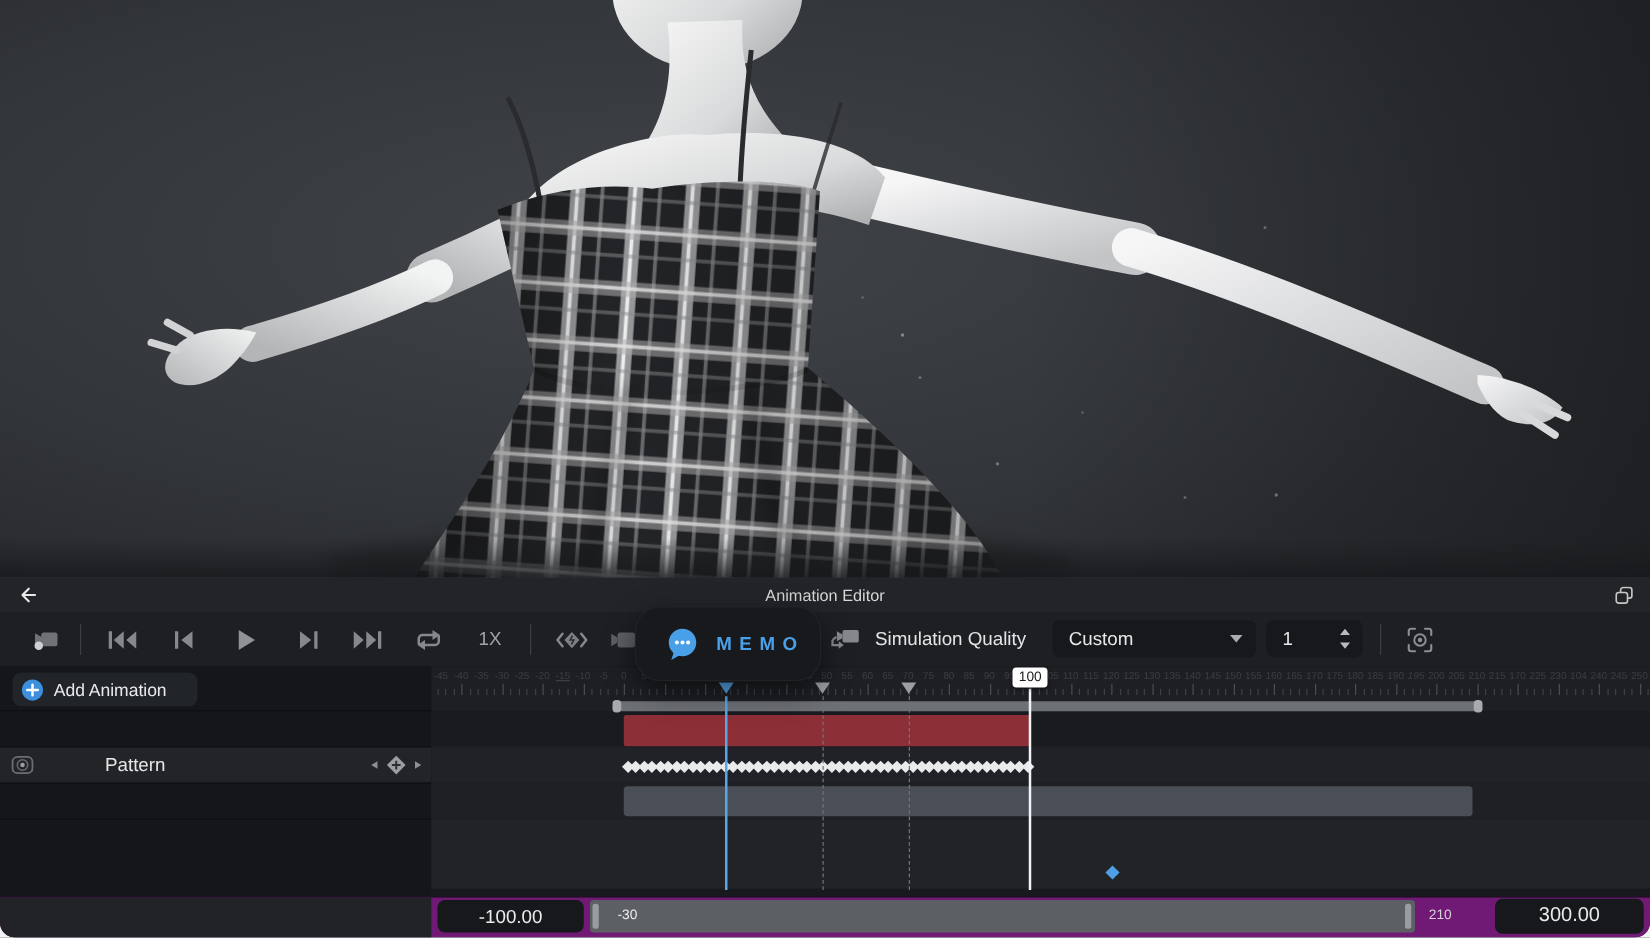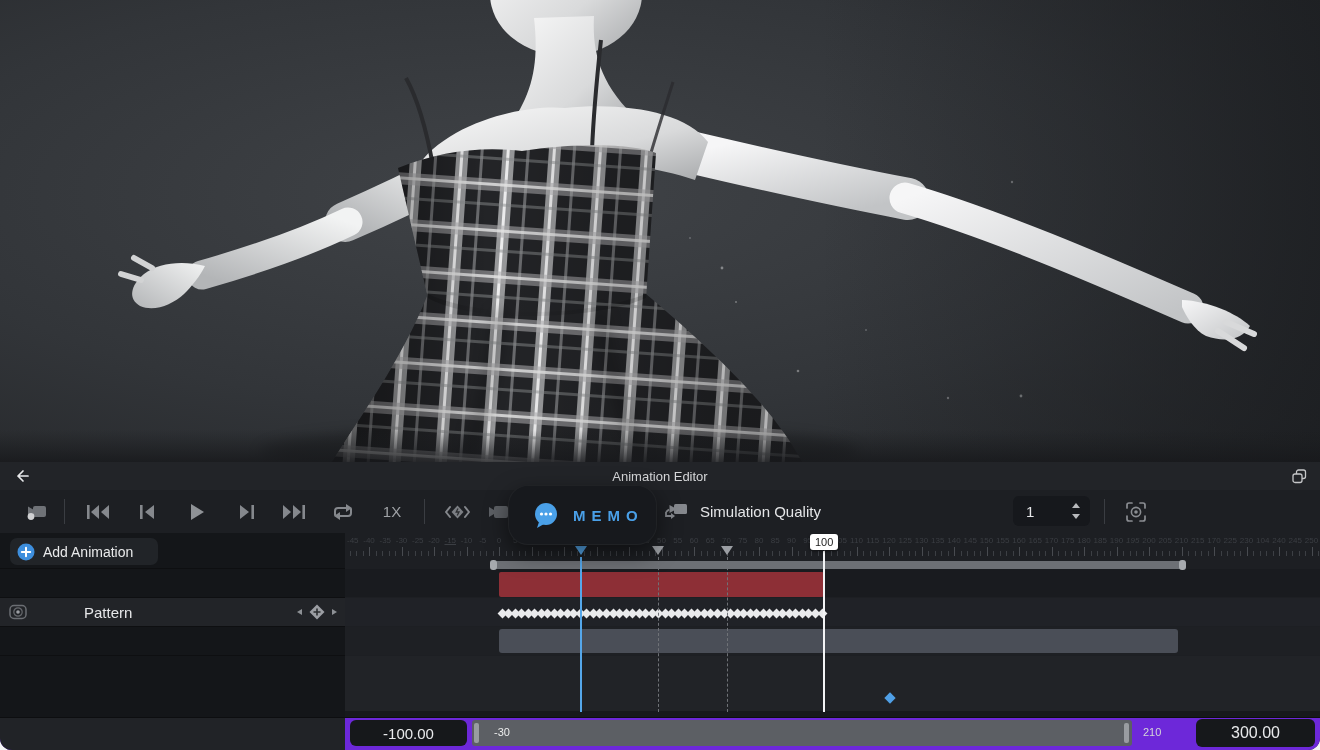--- a/index.html
+++ b/index.html
@@ -54,21 +54,21 @@
   .ghost-line{position:absolute;width:0;border-left:1px dashed #6f7277;}
   .ghost-tri{position:absolute;width:0;height:0;border-left:6px solid transparent;border-right:6px solid transparent;border-top:9px solid #9b9ea3;}
   .play-line{position:absolute;width:2px;background:#55a7ea;}
   .play-tri{position:absolute;width:0;height:0;border-left:6px solid transparent;border-right:6px solid transparent;border-top:9px solid #55a7ea;}
   .end-line{position:absolute;width:2px;background:#f2f3f5;}
   .end-label{position:absolute;height:16px;padding:0 5px;background:#ffffff;border-radius:3px;color:#1c1c1c;font-size:11px;display:flex;align-items:center;justify-content:center;box-shadow:0 1px 3px rgba(0,0,0,.5);}
   .loose-key{position:absolute;width:8px;height:8px;background:#4f9fe6;transform:rotate(45deg);}
   .tl-bottom-strip{position:absolute;left:0;top:178px;width:975px;height:6px;background:#17191c;}
 
   
-  .bottom-bar{left:0;top:717px;width:1320px;height:33px;background:#6d28d9;border-top:1px solid #0d0e10;box-sizing:border-box;}
+  .bottom-bar{left:0;top:717px;width:1320px;height:33px;background:#701a75;border-top:1px solid #0d0e10;box-sizing:border-box;}
   .bb-left-patch{position:absolute;left:0;top:0;width:345px;height:33px;background:#212327;}
   .num-box{position:absolute;background:#16181b;border-radius:6px;color:#e9eaec;display:flex;align-items:center;justify-content:center;}
   .vis-slider{position:absolute;left:472px;top:2px;width:660px;height:26px;background:#5c5f64;border-radius:3px;}
   .vis-handle{position:absolute;top:3px;width:5px;height:20px;background:#999ca1;border-radius:2px;}
   .vis-start-label{position:absolute;left:22px;top:6px;font-size:11px;color:#eceded;}
   .vis-end-label{position:absolute;left:1143px;top:8px;font-size:11px;color:#d4d5d8;}
   svg{display:block;}
 </style>
 </head>
 <body>
@@ -261,20 +261,24 @@
     <div class="tbtn" style="left:658px">
       <svg width="26" height="22" viewBox="0 0 26 22">
         <rect x="11" y="3" width="13" height="10" rx="1.5" fill="#85888d"></rect>
         <polygon points="11,6.5 6.5,4 6.5,12 11,9.5" fill="#85888d"></polygon>
         <path d="M3 11 v4 h7" stroke="#85888d" stroke-width="1.8" fill="none"></path>
         <polygon points="8,12 8,18 12,15" fill="#85888d"></polygon>
         <path d="M3 11 l3-2.5" stroke="#85888d" stroke-width="1.8" fill="none"></path>
       </svg>
     </div>
     <div class="sim-label">Simulation Quality</div>
+    <div class="dropdown">
+      <span>Custom</span>
+      <span class="caret"></span>
+    </div>
     <div class="spinner">
       <span>1</span>
       <span class="spin-up"></span>
       <span class="spin-dn"></span>
     </div>
     <div class="tsep" style="left:1104px"></div>
     <div class="tbtn" style="left:1118px">
       <svg width="24" height="24" viewBox="0 0 24 24">
         <path d="M3 8 V5 a2 2 0 0 1 2-2 h3 M16 3 h3 a2 2 0 0 1 2 2 v3 M21 16 v3 a2 2 0 0 1 -2 2 h-3 M8 21 H5 a2 2 0 0 1 -2-2 v-3" stroke="#8a8d92" stroke-width="1.7" fill="none" stroke-linecap="round"></path>
         <circle cx="12" cy="12" r="4.6" stroke="#8a8d92" stroke-width="1.6" fill="none"></circle>

